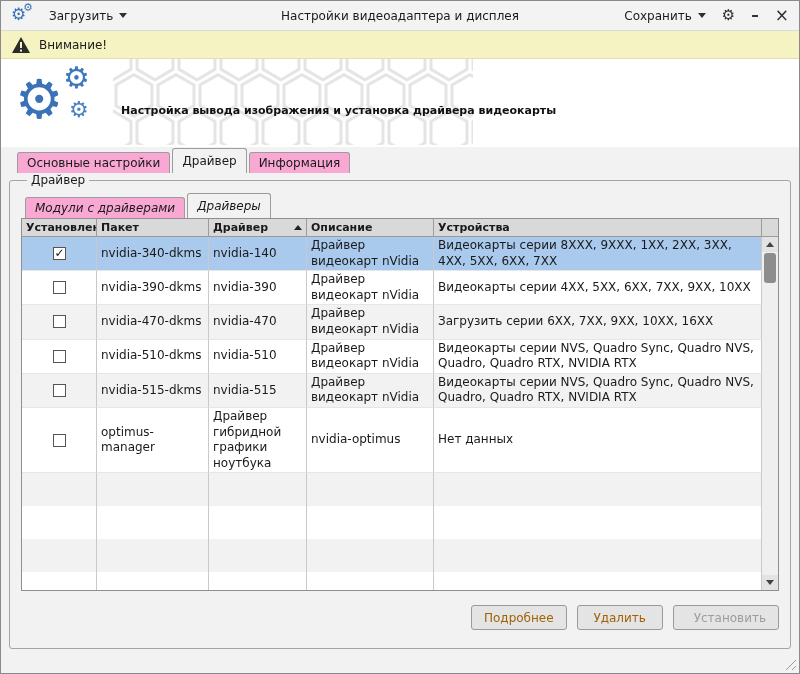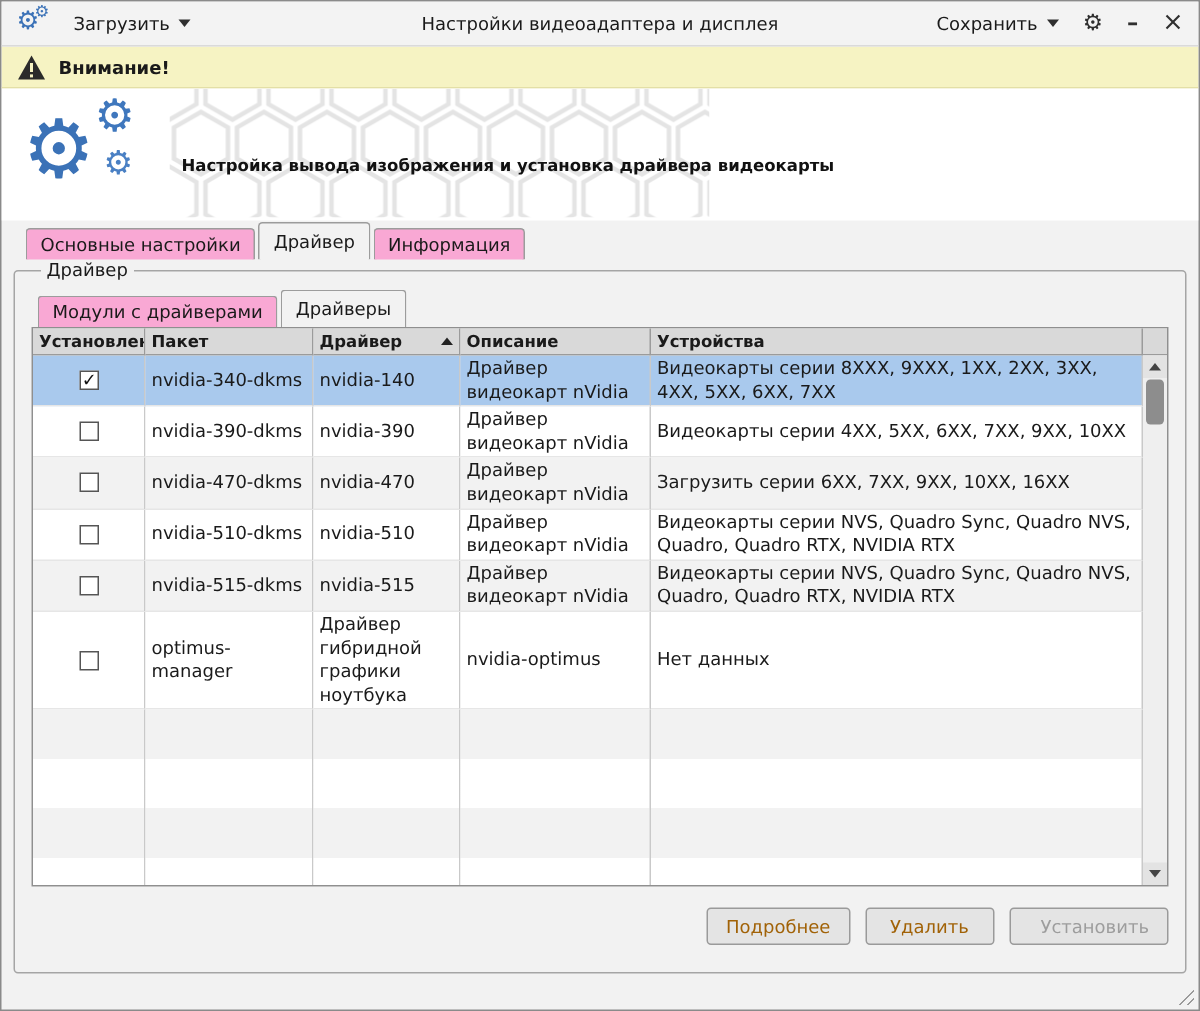--- a/index.html
+++ b/index.html
@@ -24,21 +24,21 @@
   .icon-btn { background:none; border:none; font:inherit; line-height:1; cursor:pointer; color:#2f2f2f; }
   .icon-btn.gear { font-size:15px; }
   .icon-btn.min  { font-size:15px; font-weight:bold; }
   .icon-btn.close{ font-size:17px; }
   .app-gears { position:relative; width:26px; height:22px; color:#3b72b7; }
   .app-gears .g1 { position:absolute; left:0; top:1px; font-size:17px; line-height:1; }
   .app-gears .g2 { position:absolute; left:12px; top:-3px; font-size:11px; line-height:1; }
 
   
   .warning { flex:0 0 28px; background:#f6f3c3; border-bottom:1px solid #e3dfa6;
-             display:flex; align-items:center; gap:8px; padding:0 10px;font-weight:bold; }
+             display:flex; align-items:center; gap:8px; padding:0 10px; }
 
   
   .hero { flex:0 0 88px; background:#fff; position:relative; overflow:hidden; }
   .hexes { position:absolute; left:112px; top:0; }
   .logo { position:absolute; left:14px; top:6px; width:100px; height:80px; color:#3b72b7; }
   .logo .big   { position:absolute; left:0;  top:8px;  font-size:54px; line-height:1; }
   .logo .small { position:absolute; left:48px; top:-2px; font-size:30px; line-height:1; color:#3f77bd; }
   .logo .tiny  { position:absolute; left:54px; top:34px; font-size:22px; line-height:1; color:#4a80c4; }
   .hero-caption { position:absolute; left:120px; top:45px; font-weight:bold; font-size:11px; color:#111; }
 
@@ -46,21 +46,21 @@
   .maintabs { flex:0 0 26px; display:flex; align-items:flex-end; padding-left:16px; }
   .tab { border:1px solid #9c9c9c; border-bottom:none; border-radius:3px 3px 0 0;
          padding:0 9px; height:21px; line-height:20px; background:#f9a8d4; margin-right:2px;
          white-space:nowrap; cursor:pointer; }
   .tab.active { height:25px; line-height:24px; background:#f2f2f2; position:relative; z-index:2; }
 
   
   fieldset.group { flex:1; margin:0 8px; border:1px solid #a5a5a5; border-radius:3px;
                    padding:0 11px; min-width:0; min-height:0; display:block; }
   fieldset.group legend { padding:0 4px; margin-left:6px; }
-  .innertabs { display:flex; align-items:flex-end; height:25px; margin:6px 0 0 4px; }
+  .innertabs { display:flex; align-items:flex-end; height:25px; margin:6px 0 0 4px;font-style:italic; }
 
   
   .table { height:373px; display:flex; border:1px solid #8f8f8f; background:#fff; }
   .table-main { flex:1; display:flex; flex-direction:column; min-width:0; }
   .thead { flex:0 0 18px; display:grid; grid-template-columns:75px 112px 98px 127px 1fr; }
   .hcell { background:#d9d9d9; border-right:1px solid #9b9b9b; border-bottom:1px solid #9b9b9b;
            padding:1px 4px; font-weight:bold; font-size:11px; display:flex; align-items:center;
            white-space:nowrap; overflow:hidden; cursor:pointer; }
   .hcell.sorted { justify-content:space-between; }
   .sort-up { width:0; height:0; border-left:4px solid transparent; border-right:4px solid transparent;

